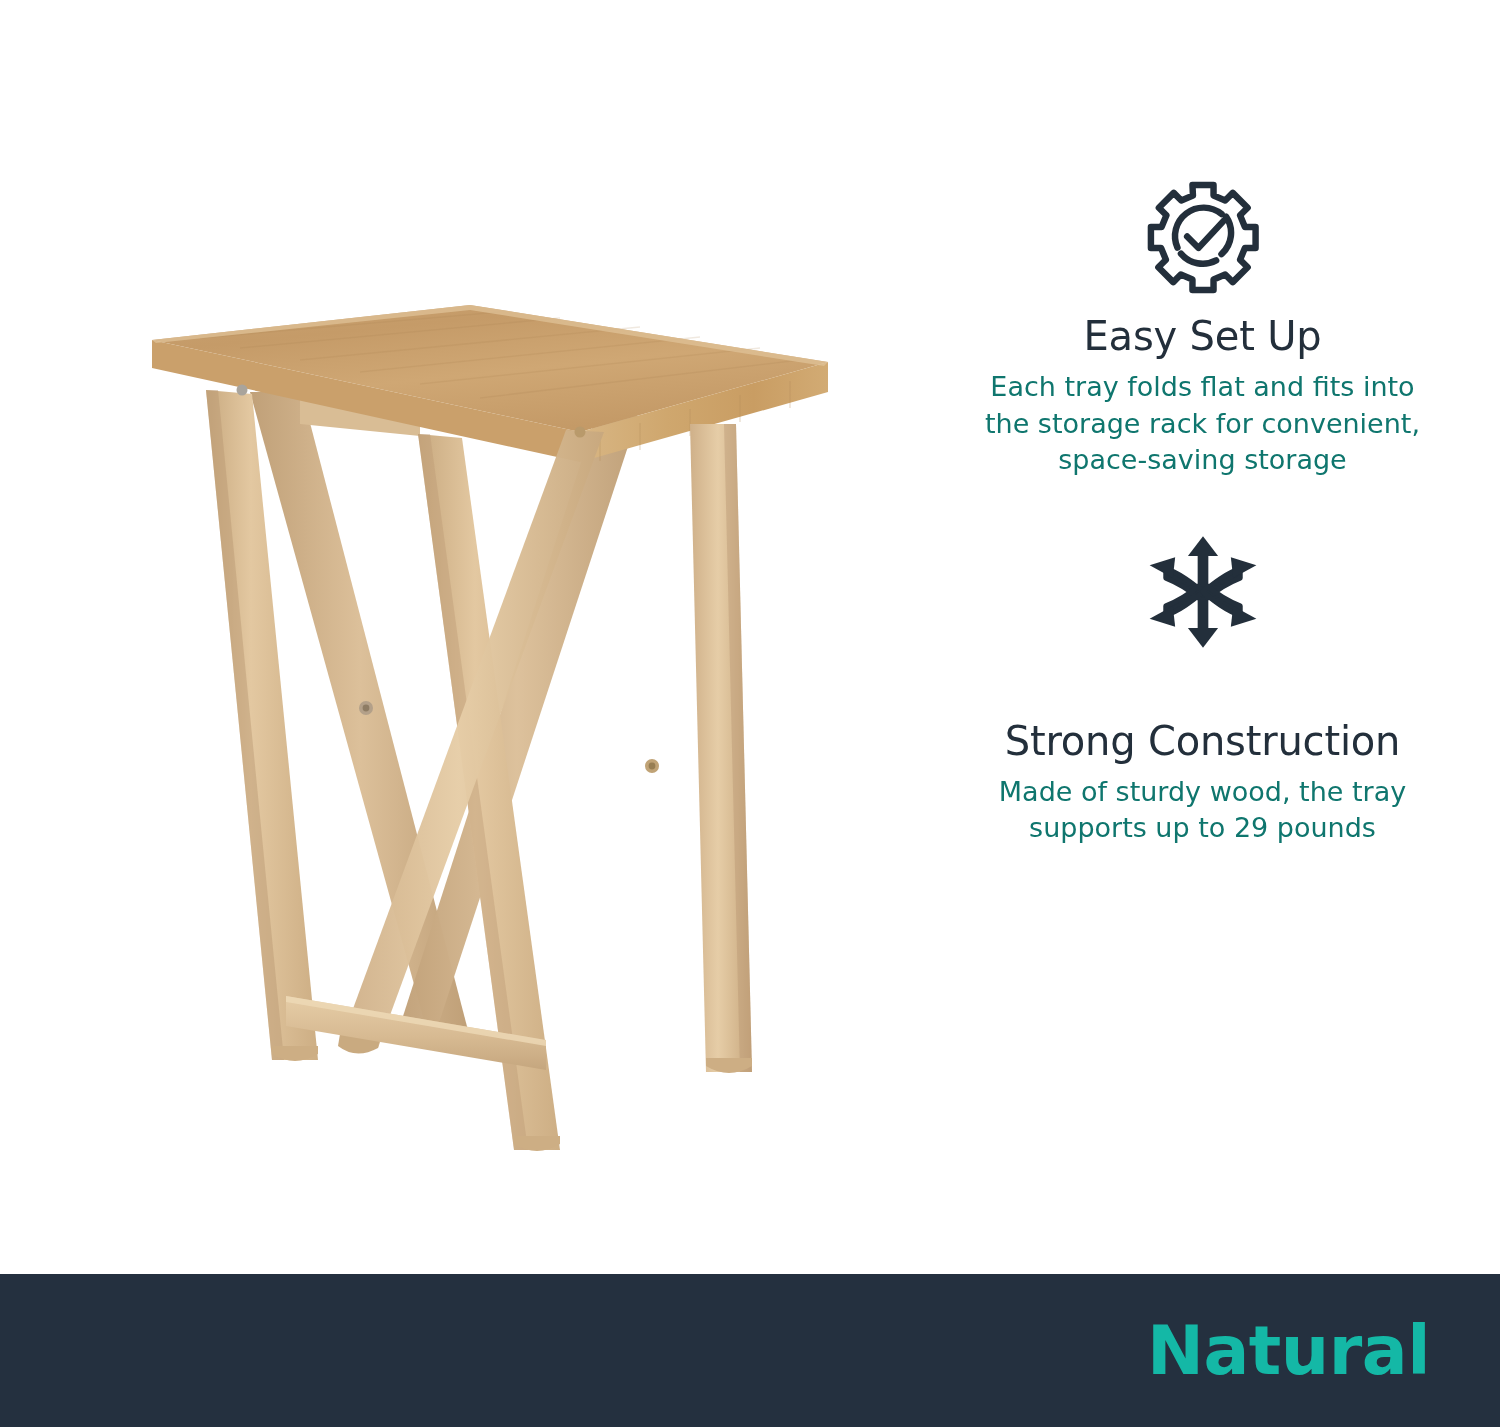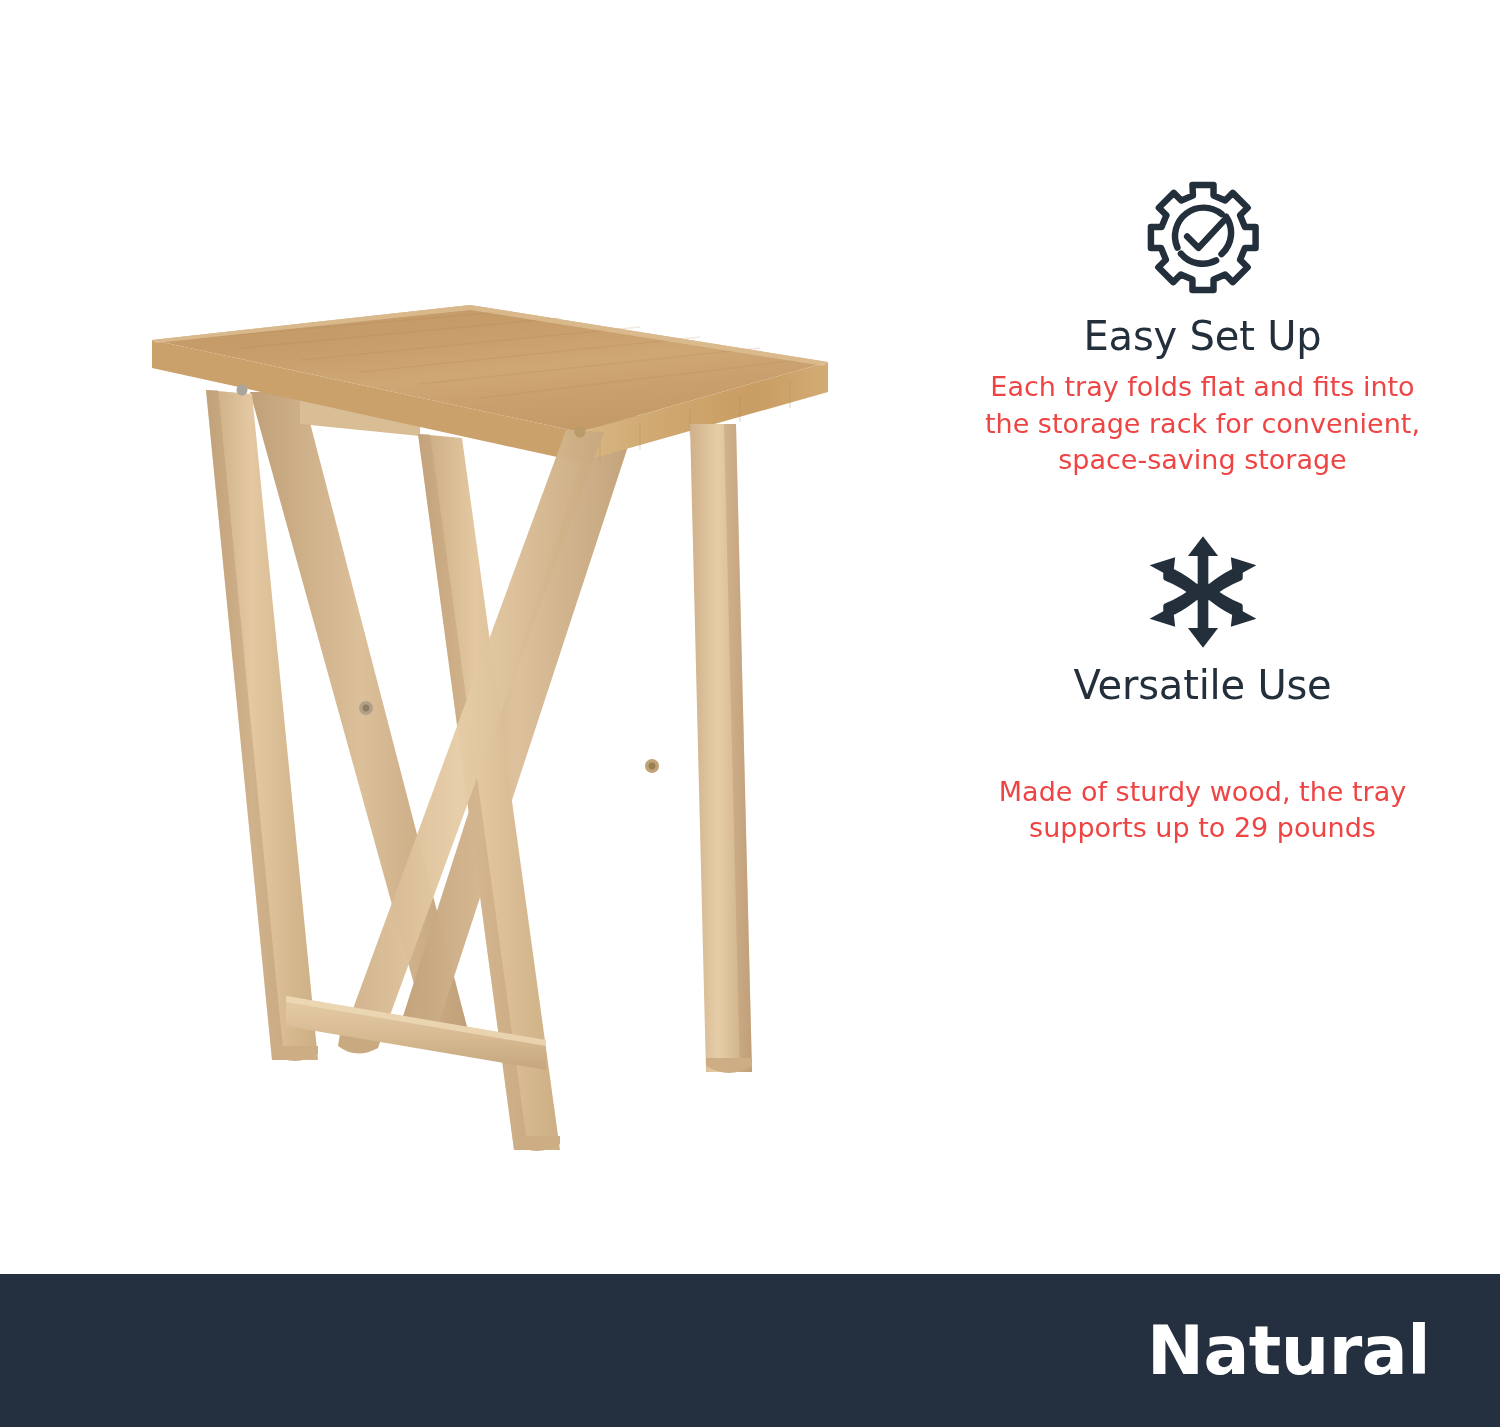--- a/index.html
+++ b/index.html
@@ -22,33 +22,33 @@
   .feature{width:100%;display:flex;flex-direction:column;align-items:center;text-align:center;}
   .feature.f1{margin-bottom:58px;}
   .feature.f2{margin-bottom:56px;}
   .f-icon{display:flex;align-items:center;justify-content:center;margin-bottom:14px;}
   .f-title{
     font-size:40px;font-weight:400;color:#232f3b;
     letter-spacing:-0.2px;line-height:1.16;margin:0 0 10px 0;
     font-family:"DejaVu Sans", sans-serif;
   }
   .f-desc{
-    font-size:27px;font-weight:400;color:#ef4444;
+    font-size:27px;font-weight:400;color:#0f766e;
     line-height:1.34;margin:0;max-width:475px;
     font-family:"DejaVu Sans", sans-serif;
   }
 
   
   .banner{
     position:absolute;left:0;top:1274px;width:1500px;height:153px;
     background:#24303f;
   }
   .banner-label{
     position:absolute;right:70px;top:50%;transform:translateY(-50%);
-    color:#ffffff;font-size:68px;font-weight:700;letter-spacing:-0.5px;
+    color:#14b8a6;font-size:68px;font-weight:700;letter-spacing:-0.5px;
     font-family:"DejaVu Sans", sans-serif;line-height:1;
   }
 </style>
 </head>
 <body>
 
 <div id="stage">
 
   <div class="product-area">
     <svg width="900" height="1274" viewBox="0 0 900 1274">
@@ -203,24 +203,24 @@
           <path d="M50,48 C60,40 70,32 82,28 l0,8 C72,40 62,46 54,53 Z" stroke="#232f3b" stroke-width="4.5" stroke-linejoin="round"></path>
           <polygon points="96,25 74,18 76,36"></polygon>
 
           <path d="M50,48 C40,56 30,64 18,68 l0,-8 C28,56 38,50 46,43 Z" stroke="#232f3b" stroke-width="4.5" stroke-linejoin="round"></path>
           <polygon points="4,71 26,78 24,60"></polygon>
 
           <path d="M50,48 C60,56 70,64 82,68 l0,-8 C72,56 62,50 54,43 Z" stroke="#232f3b" stroke-width="4.5" stroke-linejoin="round"></path>
           <polygon points="96,71 74,78 76,60"></polygon>
         </svg>
       </div>
-      <h2 class="f-title">Versatile Use</h2>
     </div>
 
     <div class="feature f3">
+      <h2 class="f-title">Strong Construction</h2>
       <p class="f-desc">Made of sturdy wood, the tray supports up to 29 pounds</p>
     </div>
 
   </div>
 
   <div class="banner">
     <span class="banner-label">Natural</span>
   </div>
 
 </div>

